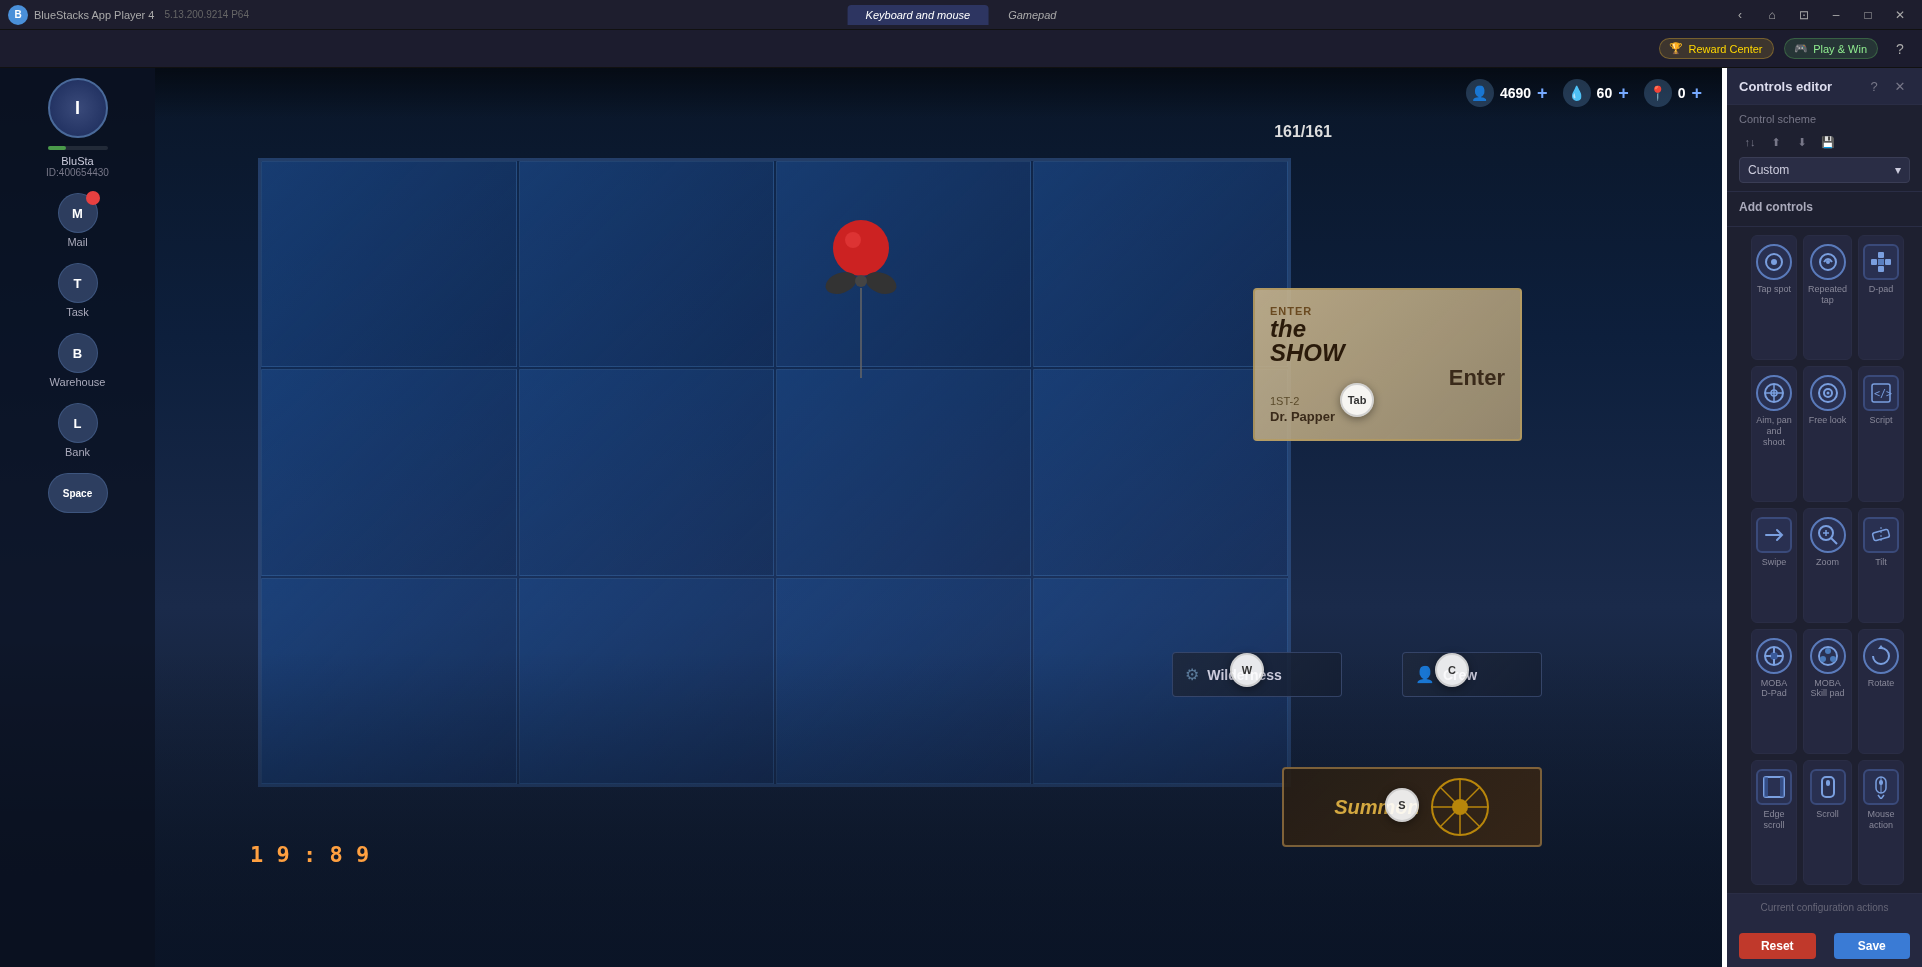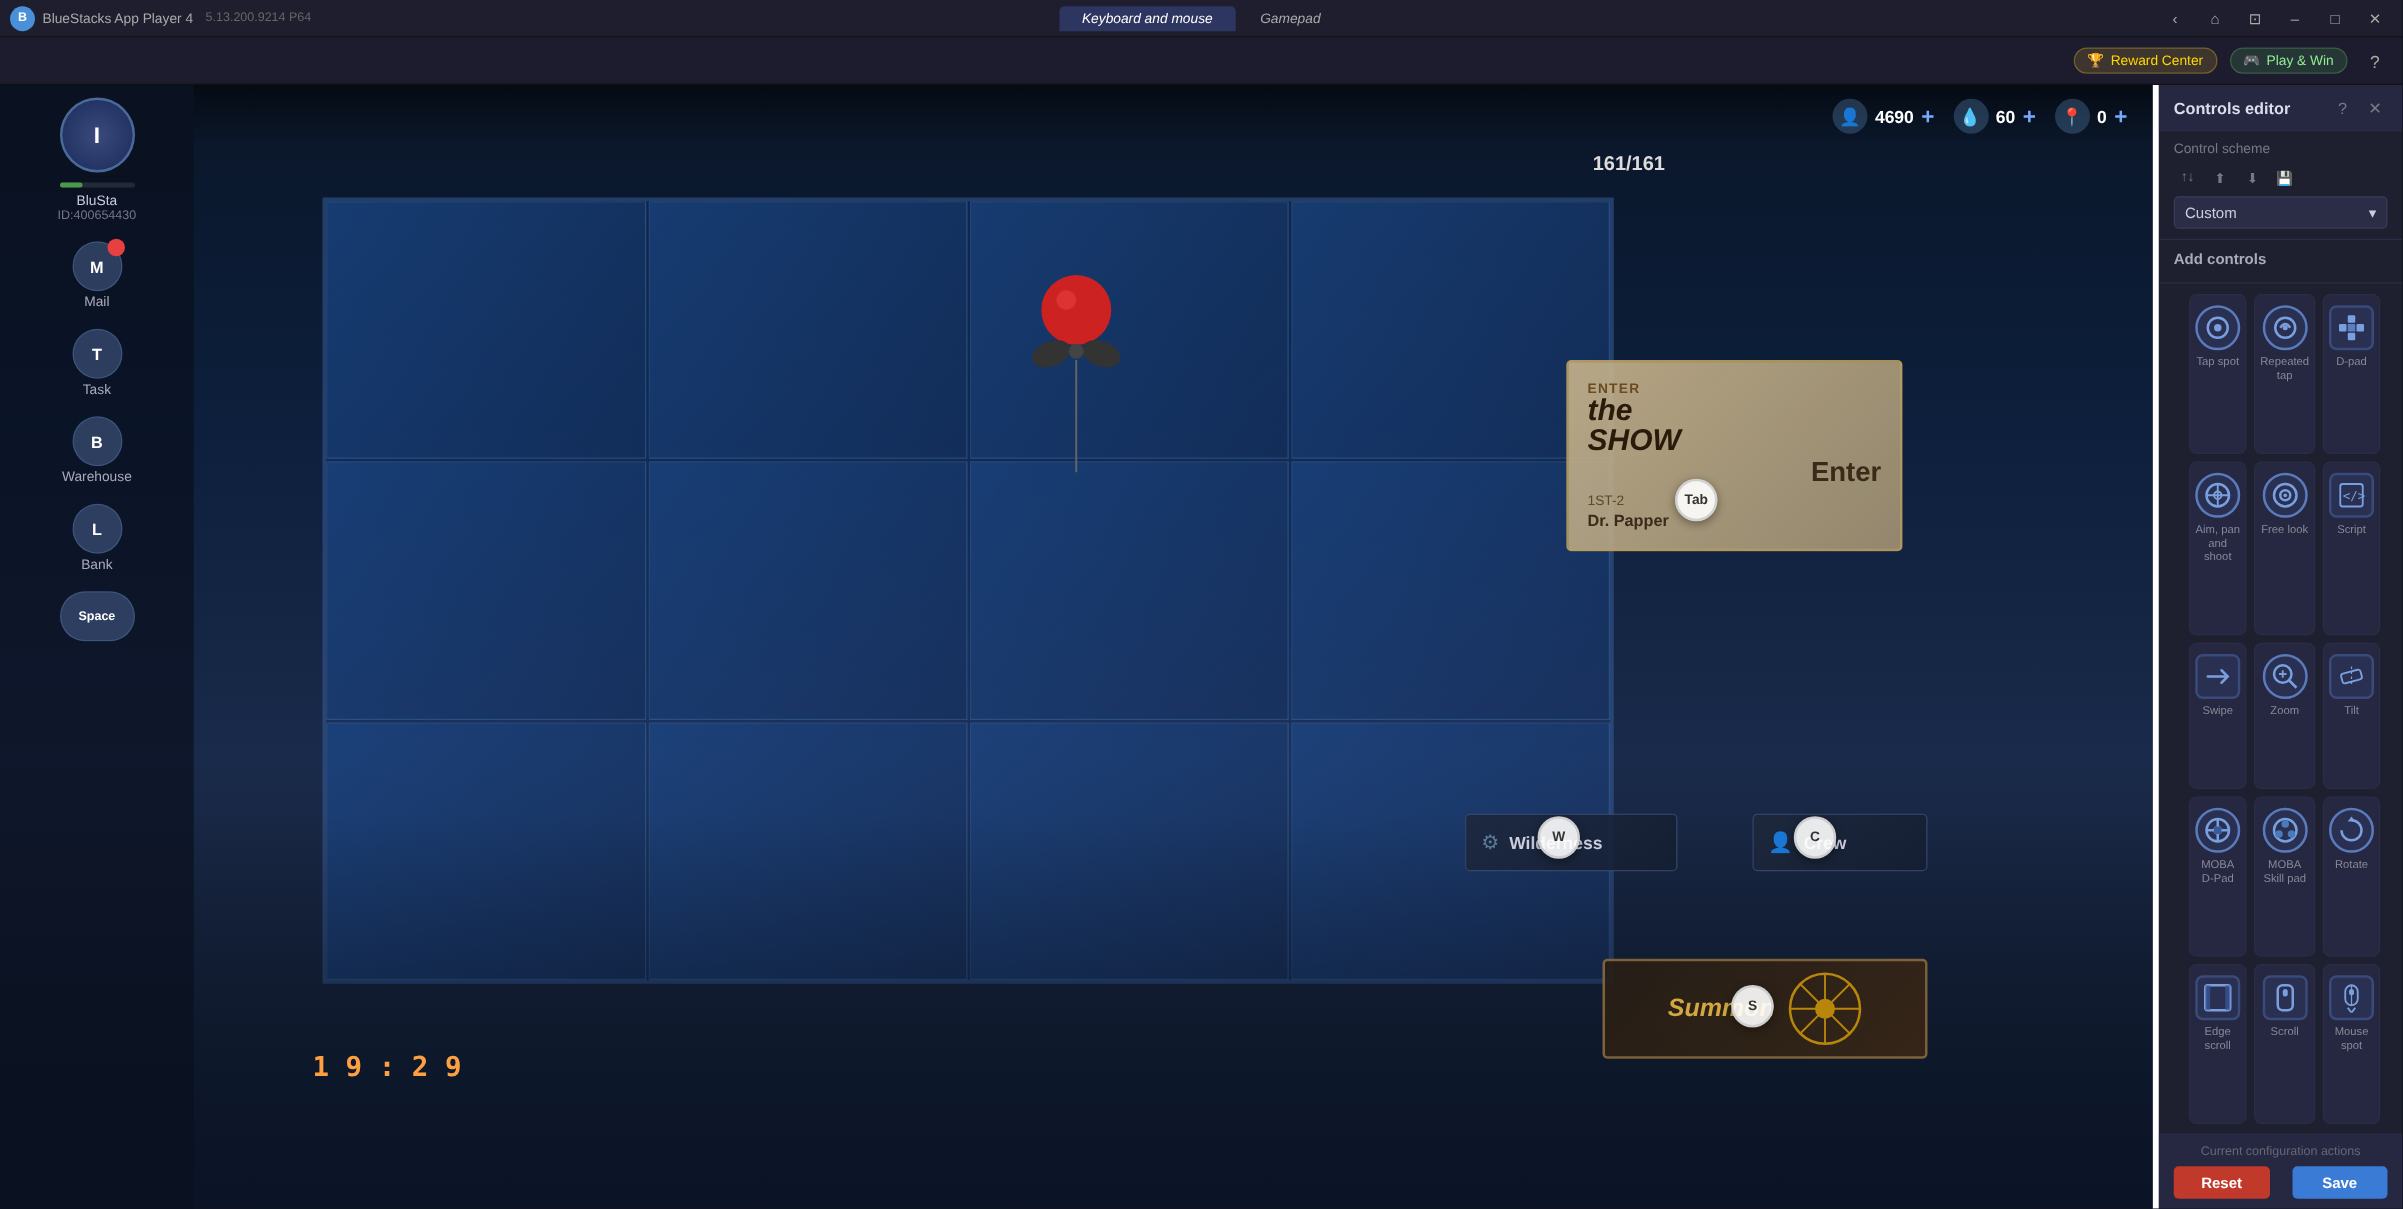--- a/index.html
+++ b/index.html
@@ -594,20 +594,21 @@
       gap: 6px;
     }
     .footer-label {
       font-size: 10px;
       color: #667;
       text-align: center;
     }
     .footer-btns {
       display: flex;
       gap: 18px;
+      margin-top: 14px;
     }
     .footer-btn {
       flex: 1;
       padding: 6px;
       border-radius: 4px;
       font-size: 12px;
       font-weight: bold;
       cursor: pointer;
       text-align: center;
     }
@@ -816,21 +817,21 @@
         <line x1="2" y1="30" x2="58" y2="30" stroke="#b8860b" stroke-width="1.5"></line>
         <line x1="10" y1="10" x2="50" y2="50" stroke="#b8860b" stroke-width="1.5"></line>
         <line x1="50" y1="10" x2="10" y2="50" stroke="#b8860b" stroke-width="1.5"></line>
       </svg>
     </div>
 
     <div class="key-bind" style="bottom:145px; right:303px;">
       <div class="key-circle">S</div>
     </div>
 
-    <div class="timer-display">1 9 : 2 9</div>
+    <div class="timer-display">1 9 : 8 9</div>
   </div>
 
   <div class="controls-panel">
 
     <div class="panel-header">
       <span class="panel-title">Controls editor</span>
       <div class="panel-header-icons">
         <div class="panel-header-icon">?</div>
         <div class="panel-header-icon">✕</div>
       </div>
@@ -1015,21 +1016,21 @@
 
       <div class="ctrl-btn">
         <div class="ctrl-icon">
           <svg width="24" height="24" viewBox="0 0 24 24">
             <rect x="7" y="2" width="10" height="16" rx="5" fill="none" stroke="#7a9fdf" stroke-width="1.5"></rect>
             <line x1="12" y1="2" x2="12" y2="18" stroke="#7a9fdf" stroke-width="1"></line>
             <path d="M9 20 L12 24 L15 20" fill="none" stroke="#7a9fdf" stroke-width="1.5"></path>
             <rect x="10" y="5" width="4" height="5" rx="2" fill="#7a9fdf"></rect>
           </svg>
         </div>
-        <span class="ctrl-label">Mouse spot</span>
+        <span class="ctrl-label">Mouse action</span>
       </div>
 
     </div>
 
     <div class="panel-footer">
       <div class="footer-label">Current configuration actions</div>
       <div class="footer-btns">
         <button class="footer-btn reset">Reset</button>
         <button class="footer-btn save">Save</button>
       </div>

